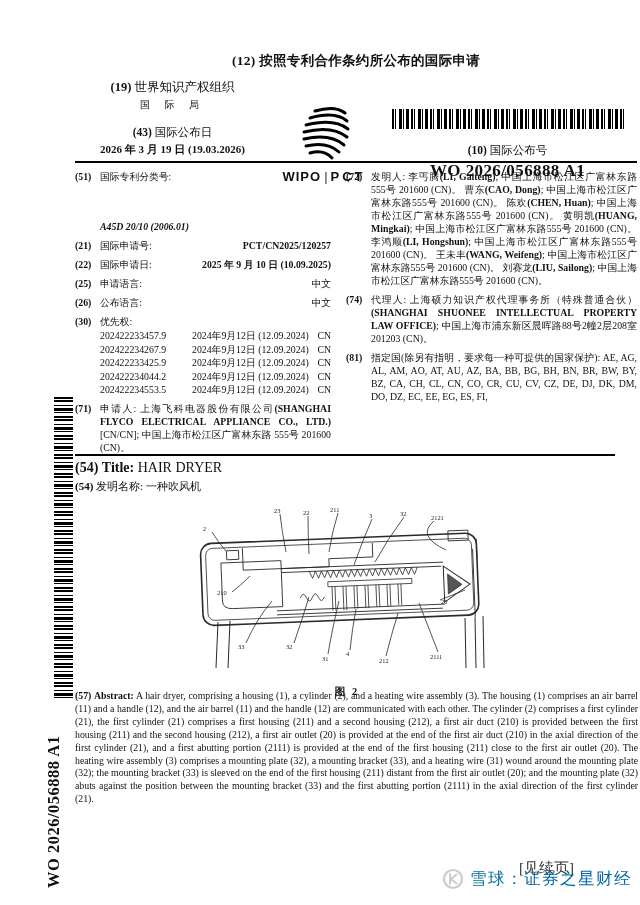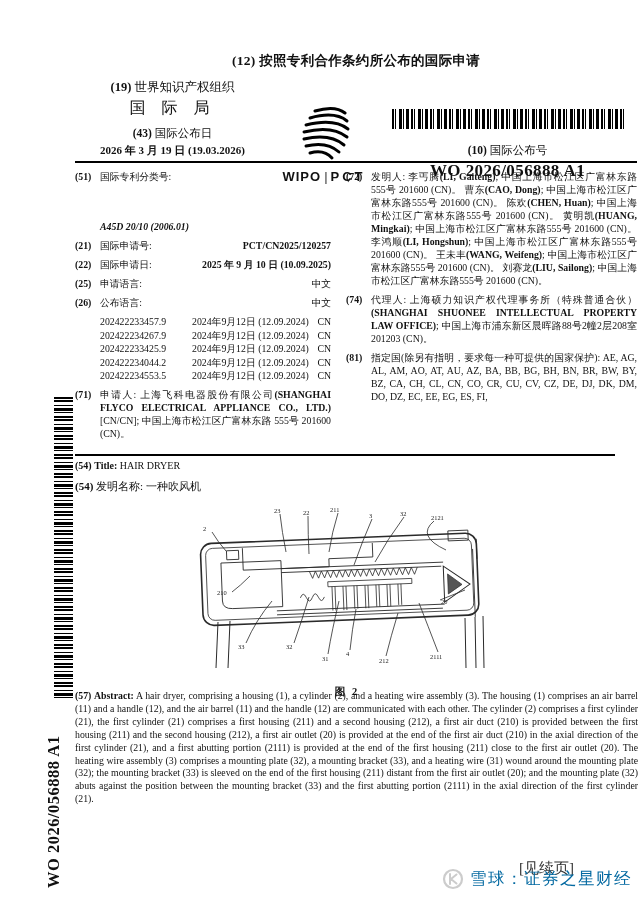--- a/index.html
+++ b/index.html
@@ -9,22 +9,22 @@
     font-family:"Liberation Serif","DejaVu Serif",serif; color:#111;
     overflow:hidden;
   }
   
   .header { position:absolute; left:75px; top:52px; width:562px; }
   .treaty-line { text-align:center; font-weight:bold; font-size:13.5px; letter-spacing:0.3px; }
   .header-row { display:flex; margin-top:9px; }
   .h-left { width:195px; text-align:center; }
   .h-org { font-size:12.5px; }
   .h-org b { font-weight:bold; }
-  .h-bureau { font-size:16px; letter-spacing:6px; margin-top:2px; }
-  .h-pubdate-label { font-size:11.5px; margin-top:7px; }
+  .h-bureau { font-size:10px; letter-spacing:6px; margin-top:2px; }
+  .h-pubdate-label { font-size:11.5px; margin-top:13px; }
   .h-pubdate { font-size:11px; font-weight:bold; margin-top:2px; white-space:nowrap; }
   .h-logo { width:108px; text-align:center; padding-top:26px; }
   .wipo-text { font-family:"Liberation Sans","DejaVu Sans",sans-serif; font-size:13px; margin-top:2px; white-space:nowrap; }
   .wipo-text .w { font-weight:bold; letter-spacing:1px; }
   .wipo-text .sep { font-weight:normal; color:#333; padding:0 3px; }
   .wipo-text .p { font-weight:bold; letter-spacing:3px; }
   .h-right { flex:1; text-align:center; padding-top:30px; }
   .hbarcode { width:232px; height:20px; margin:0 auto;
     background:repeating-linear-gradient(90deg,#000 0 2px,#fff 2px 3px,#000 3px 4px,#fff 4px 7px,#000 7px 10px,#fff 10px 11px,#000 11px 12px,#fff 12px 14px,#000 14px 17px,#fff 17px 19px);
   }
@@ -44,21 +44,21 @@
   .bold { font-weight:bold; }
   .bolditalic { font-weight:bold; font-style:italic; }
   .indented { padding-left:25px;margin-top:37px; }
   .ftext { flex:1; text-align:justify; }
   .prio-row { display:flex; padding-left:25px; margin-bottom:0.5px; }
   .p-num { width:92px; flex:none; }
   .p-date { flex:none; }
   .p-cc { margin-left:auto; }
   
   .rule-mid { position:absolute; left:75px; top:454px; width:540px; border-top:2px solid #000; }
-  .title-en { position:absolute; left:75px; top:460px; font-size:10px; }
+  .title-en { position:absolute; left:75px; top:460px; font-size:14px; }
   .title-cn { position:absolute; left:75px; top:479px; font-size:11px; }
   .figure-wrap { position:absolute; left:182px; top:502px; width:330px; }
   .fig-caption { text-align:center; font-size:10.5px; font-weight:bold; margin-top:11px; letter-spacing:2px; }
   .ld { stroke:#2a2a2a; stroke-width:0.8; fill:none; }
   .fl { font-size:6.4px; fill:#222; font-family:"Liberation Serif",serif; }
   
   .abstract { position:absolute; left:75px; top:690px; width:563px;
               font-size:9.8px; line-height:12.9px; text-align:justify; }
   
   .vbarcode { position:absolute; left:54px; top:397px; width:19px; height:302px;
@@ -130,20 +130,24 @@
       </div>
       <div class="frow">
         <span class="fnum">(25)</span>
         <span class="flabel">申请语言:</span>
         <span class="fval">中文</span>
       </div>
       <div class="frow">
         <span class="fnum">(26)</span>
         <span class="flabel">公布语言:</span>
         <span class="fval">中文</span>
+      </div>
+      <div class="frow" style="margin-bottom:1px">
+        <span class="fnum">(30)</span>
+        <span class="flabel">优先权:</span>
       </div>
       <div>
         <div class="prio-row">
           <span class="p-num">202422233457.9</span>
           <span class="p-date">2024年9月12日 (12.09.2024)</span>
           <span class="p-cc">CN</span>
         </div>
         <div class="prio-row">
           <span class="p-num">202422234267.9</span>
           <span class="p-date">2024年9月12日 (12.09.2024)</span>

